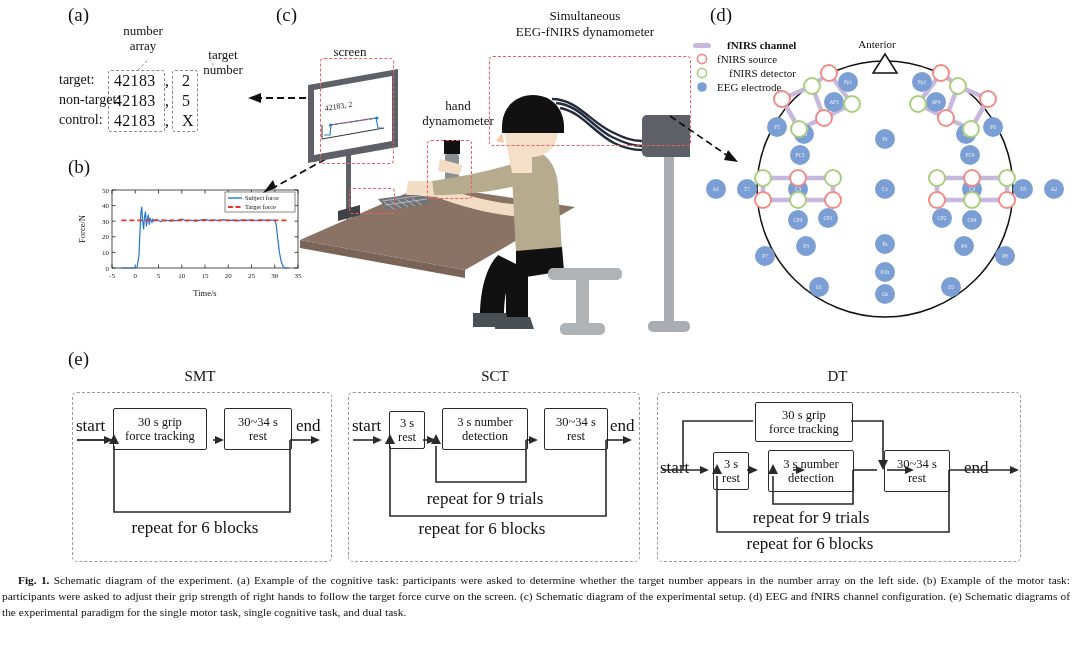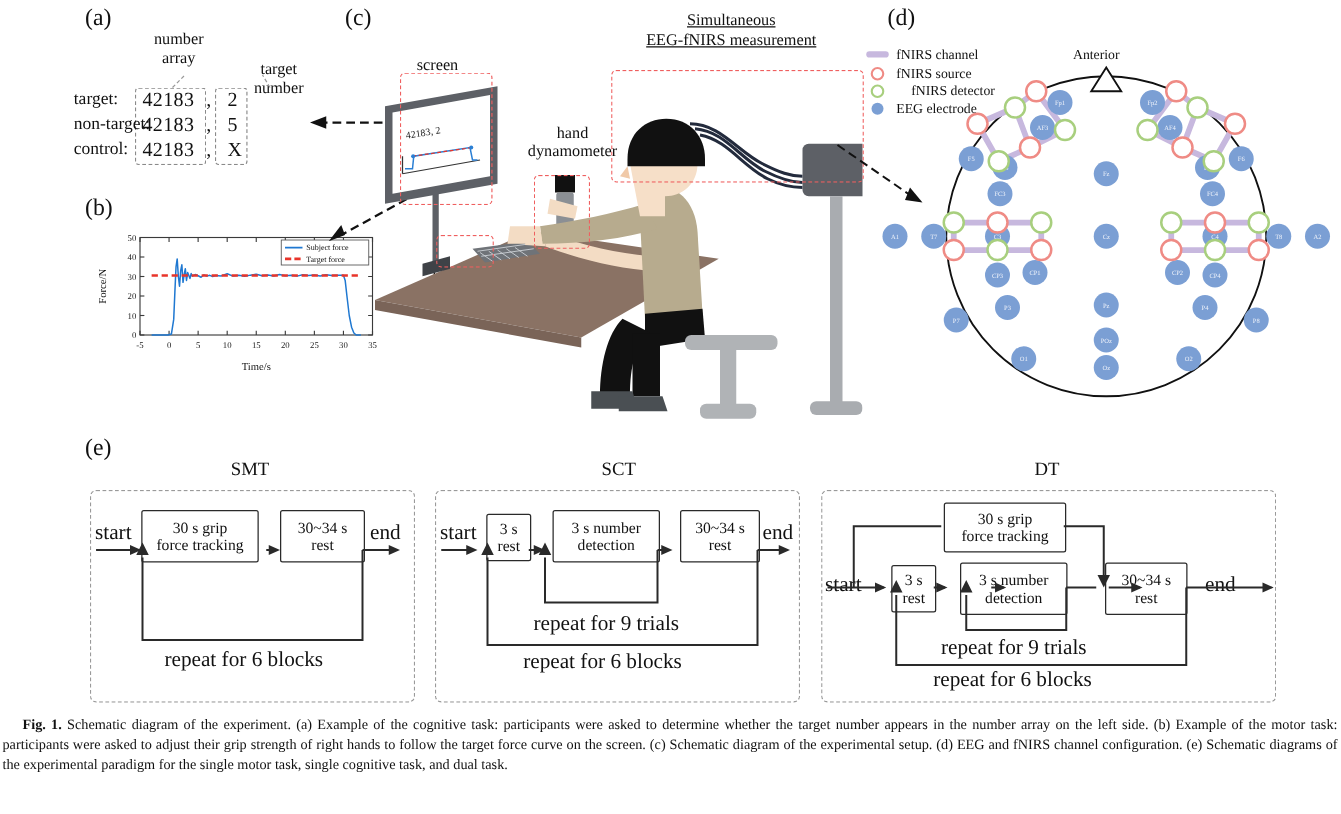--- a/index.html
+++ b/index.html
@@ -151,23 +151,23 @@
     </svg>
 </div>
 
 <svg class="abs" style="left:255px;top:150px;" width="86" height="46">
   <line x1="80" y1="4" x2="18" y2="38" stroke="#111" stroke-width="1.8" stroke-dasharray="7,4"></line>
   <polygon points="8,43 21,38 18,30" fill="#111"></polygon>
 </svg>
 
 <div class="abs panel-letter" style="left:276px;top:4px;">(c)</div>
 
-<div class="abs ctr lbl" style="left:480px;top:8px;width:210px;line-height:1.2;text-decoration:underline;">
+<div class="abs ctr lbl" style="left:480px;top:8px;width:210px;line-height:1.2;">
   <div>Simultaneous</div>
-  <div>EEG-fNIRS measurement</div>
+  <div>EEG-fNIRS dynamometer</div>
 </div>
 <div class="abs ctr lbl" style="left:322px;top:44px;width:56px;">screen</div>
 <div class="abs ctr lbl" style="left:412px;top:98px;width:92px;line-height:1.16;">
   <div>hand</div>
   <div>dynamometer</div>
 </div>
 <div class="abs ctr lbl" style="left:330px;top:214px;width:80px;">keyboard</div>
 
 <svg class="abs" style="left:290px;top:55px;" width="400" height="285">
 
@@ -256,21 +256,21 @@
 <div class="abs reddash" style="left:489px;top:56px;width:200px;height:88px;"></div>
 
 <svg class="abs" style="left:666px;top:112px;" width="78" height="58">
   <line x1="4" y1="4" x2="62" y2="44" stroke="#111" stroke-width="1.6" stroke-dasharray="7,4"></line>
   <polygon points="72,50 58,48 62,38" fill="#111"></polygon>
 </svg>
 
 <div class="abs panel-letter" style="left:710px;top:4px;">(d)</div>
 
 <div class="abs" style="left:692px;top:38px;width:120px;">
-  <div style="display:flex;gap:5px;height:14px;">
+  <div style="display:flex;align-items:center;gap:15px;height:14px;font-weight:bold;">
     <svg width="20" height="10">
         <rect x="1" y="3" width="18" height="5" rx="2.5" fill="#c7b8de"></rect>
       </svg>
     <span class="lbl-sm">fNIRS channel</span>
   </div>
   <div style="display:flex;align-items:center;gap:5px;height:14px;">
     <svg width="20" height="12">
         <circle cx="10" cy="6" r="4.6" fill="none" stroke="#ef8b85" stroke-width="1.7"></circle>
       </svg>
     <span class="lbl-sm">fNIRS source</span>

